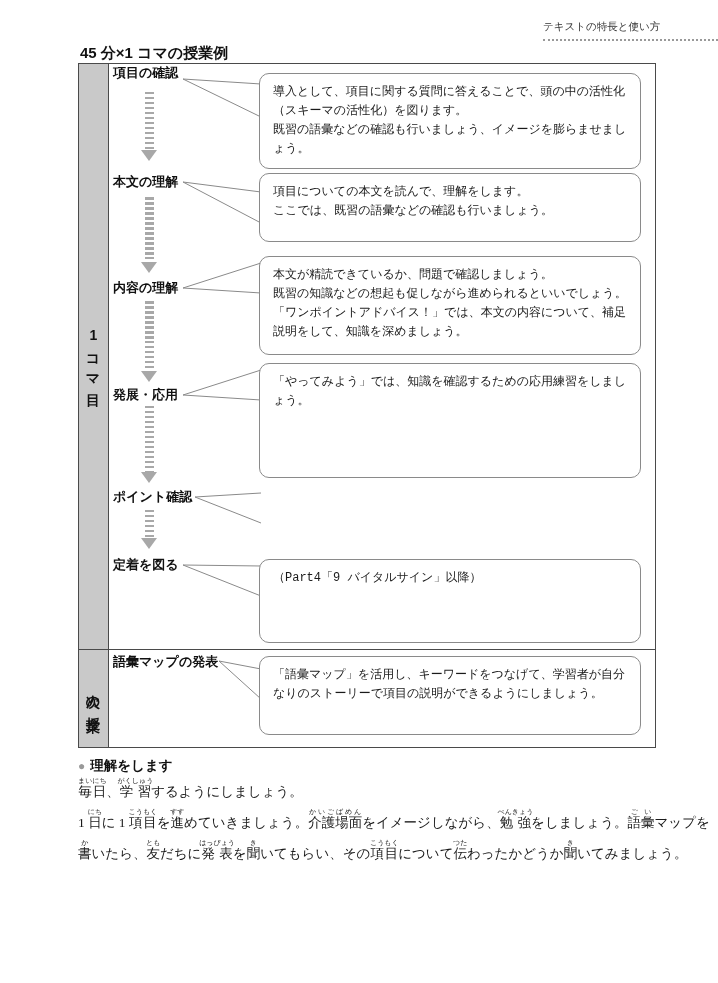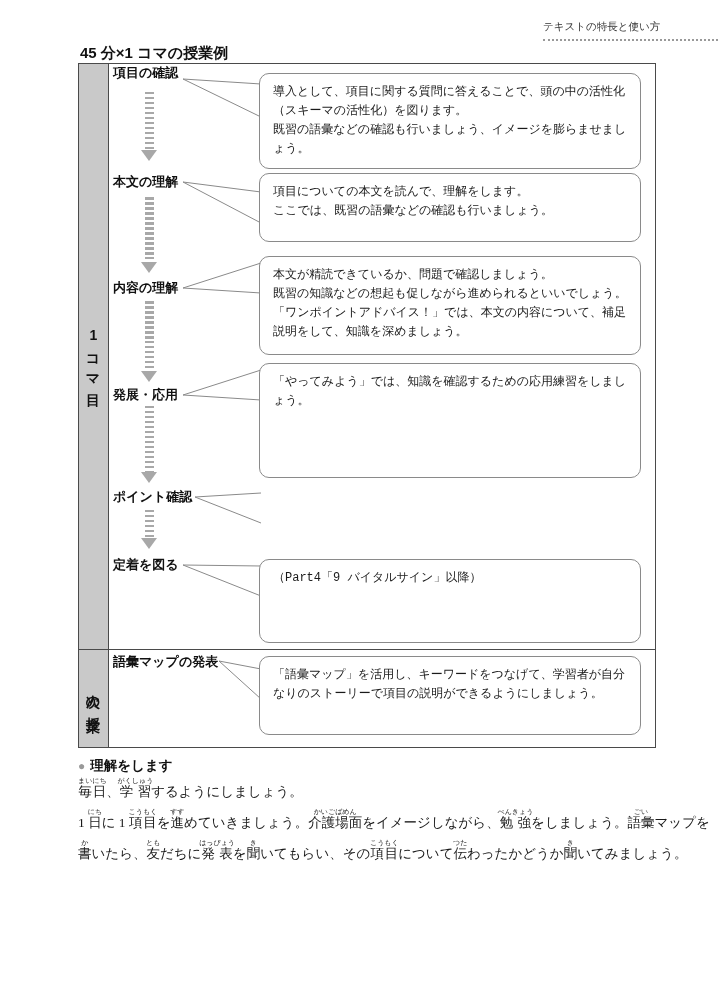--- a/index.html
+++ b/index.html
@@ -43,21 +43,21 @@
   .callout p{margin:0;font-family:Liberation Mono, monospace;
              font-size:12px;line-height:19px;color:#1a1a1a;}
 
   
   .selfstudy-heading{position:absolute;left:78px;top:757px;display:flex;align-items:center;gap:5px;
                      font-size:13.5px;font-weight:700;color:#111;}
   .selfstudy-heading .bullet{color:#999;font-size:12px;font-weight:400;}
   .jp-body{position:absolute;left:78px;top:776px;width:638px;}
   .jp-body p{margin:0;font-family:"Liberation Serif","DejaVu Serif",serif;
              font-size:13.5px;line-height:31px;color:#1a1a1a;}
-  .jp-body ruby rt{font-size:7px;letter-spacing:0;color:#1a1a1a;text-align:center;}
+  .jp-body ruby rt{font-size:7px;letter-spacing:0;color:#1a1a1a;}
 
   
   .page-number{position:absolute;left:688px;top:928px;
                font-family:"Liberation Serif","DejaVu Serif",serif;font-size:16px;color:#333;}
   .footer-bar{position:absolute;left:686px;top:944px;width:32px;height:3px;background:#777;}
 </style>
 </head>
 <body>
 
 <div class="page">

